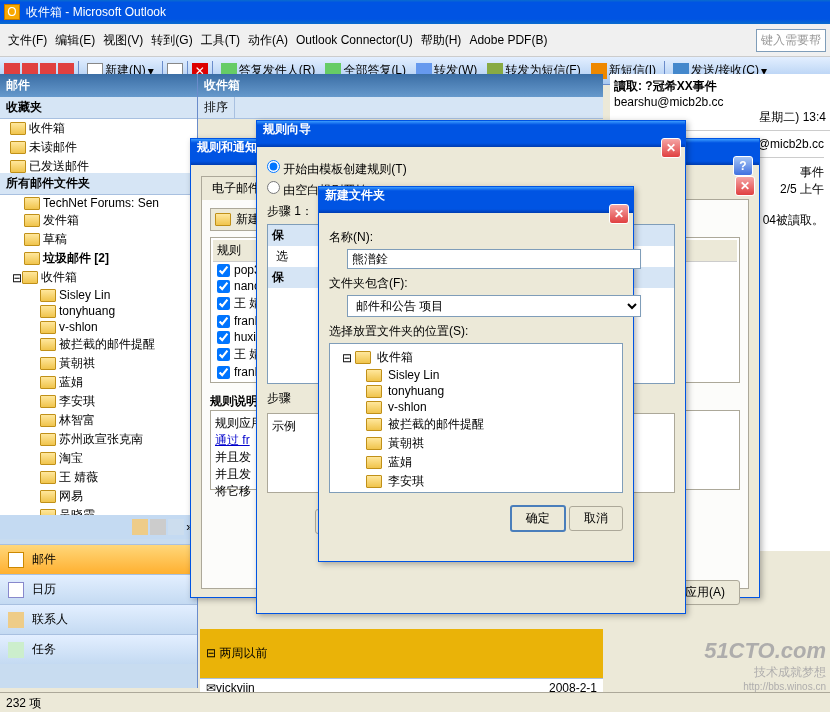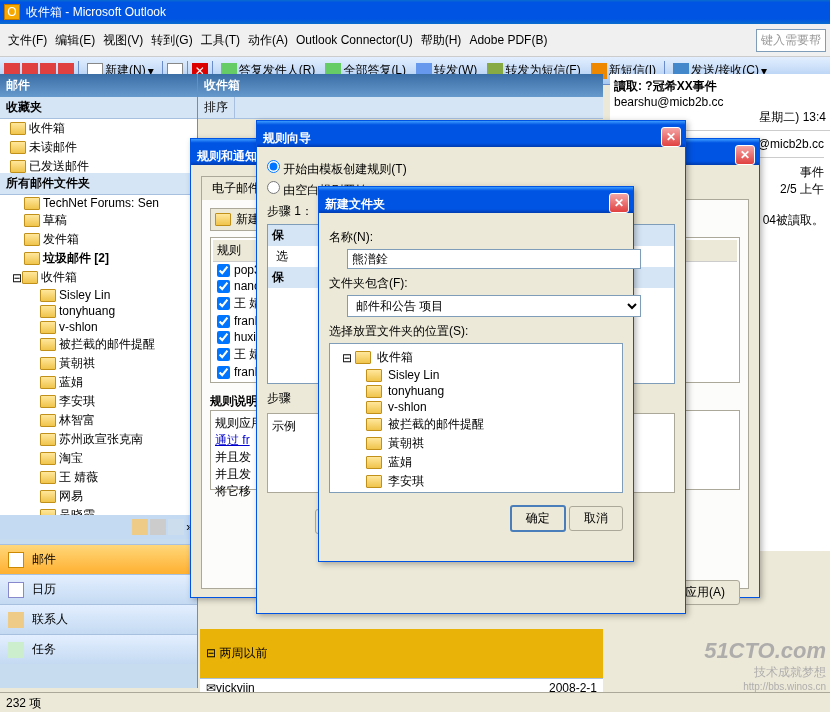--- a/index.html
+++ b/index.html
@@ -33,21 +33,21 @@
 .midhdr { background: linear-gradient(#3b6ea5,#6699cc); color: #fff; padding: 3px 6px; font-weight: bold; display: flex; }
 .midcols { background: #d6e5f5; display: flex; border-bottom: 1px solid #a8c0e0; }
 .midcols span { padding: 2px 6px; border-right: 1px solid #a8c0e0; }
 
 
 .rightpane { position: absolute; left: 610px; top: 74px; width: 220px; }
 .rhdr { background: #fff; padding: 4px; border-bottom: 1px solid #ccc; }
 
 
 .dialog { position: absolute; border: 1px solid #0054e3; background: #ece9d8; box-shadow: 2px 2px 6px rgba(0,0,0,0.3); }
-.dlg-title { height: 26px; background: linear-gradient(#3b9bff,#0054e3 15%,#0054e3 85%,#003cb0); color: #fff; display: flex; align-items: flex-end; padding: 0 4px 0 6px; font-weight: bold; }
+.dlg-title { height: 26px; background: linear-gradient(#3b9bff,#0054e3 15%,#0054e3 85%,#003cb0); color: #fff; display: flex; align-items: flex-start; padding: 0 4px 0 6px; font-weight: bold; flex-direction: column; }
 .dlg-close { margin-left: auto; width: 20px; height: 20px; background: linear-gradient(#f5a5a5,#e04040); border: 1px solid #fff; border-radius: 3px; color: #fff; text-align: center; line-height: 18px; cursor: default; }
 .dlg-help { width: 20px; height: 20px; background: linear-gradient(#a5c5f5,#4070e0); border: 1px solid #fff; border-radius: 3px; color: #fff; text-align: center; line-height: 18px; margin-left: auto; margin-right: 2px; }
 .dlg-body { padding: 10px; }
 .tab { display: inline-block; padding: 3px 10px; background: #ece9d8; border: 1px solid #aca899; border-bottom: none; position: relative; top: 1px; }
 .panel { border: 1px solid #aca899; padding: 8px; background: #fcfcfa; }
 .radio { margin: 3px 0; }
 .checklist { border: 1px solid #7f9db9; background: #fff; height: 120px; overflow: auto; }
 .checkrow { padding: 1px 4px; display: flex; align-items: center; gap: 4px; }
 .btn { background: #ece9d8; border: 1px solid #aca899; padding: 3px 14px; cursor: default; border-radius: 3px; }
 .btn.def { border: 2px solid #4a7ebb; }
@@ -142,25 +142,25 @@
       </div>
   </div>
   <div class="navsec">所有邮件文件夹</div>
   <div class="tree" style="height:320px">
     <div class="tree-item" style="padding-left:24px">
         <span class="fld"></span>
         <span>TechNet Forums: Sen</span>
       </div>
     <div class="tree-item" style="padding-left:24px">
         <span class="fld"></span>
+        <span>发件箱</span>
+      </div>
+    <div class="tree-item" style="padding-left:24px">
+        <span class="fld"></span>
         <span>草稿</span>
-      </div>
-    <div class="tree-item" style="padding-left:24px">
-        <span class="fld"></span>
-        <span>发件箱</span>
       </div>
     <div class="tree-item" style="padding-left:24px;font-weight:bold">
         <span class="fld"></span>
         <span>垃圾邮件 [2]</span>
       </div>
     <div class="tree-item" style="padding-left:12px">⊟ <span class="fld"></span><span>收件箱</span></div>
     <div id="subfolders">
         <div class="tree-item" style="padding-left: 40px;"><span class="fld"></span>Sisley Lin</div>
         <div class="tree-item" style="padding-left: 40px;"><span class="fld"></span>tonyhuang</div>
         <div class="tree-item" style="padding-left: 40px;"><span class="fld"></span>v-shlon</div>

